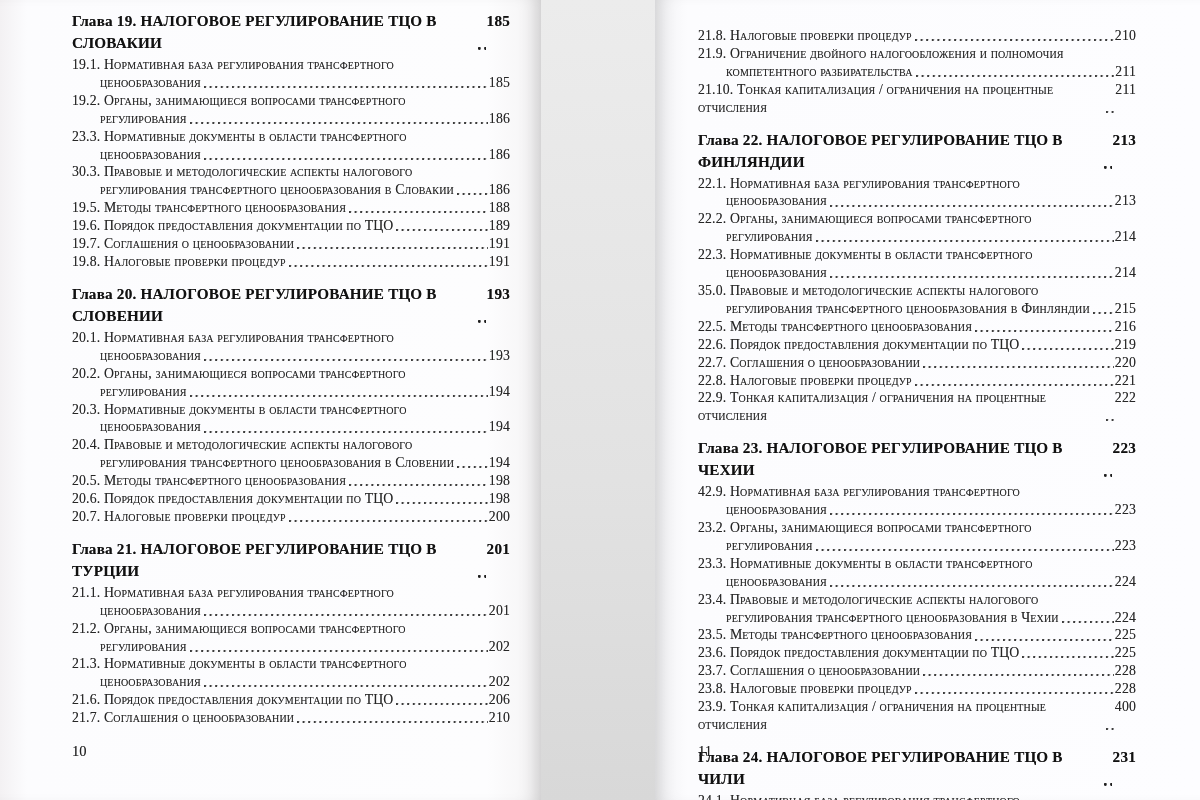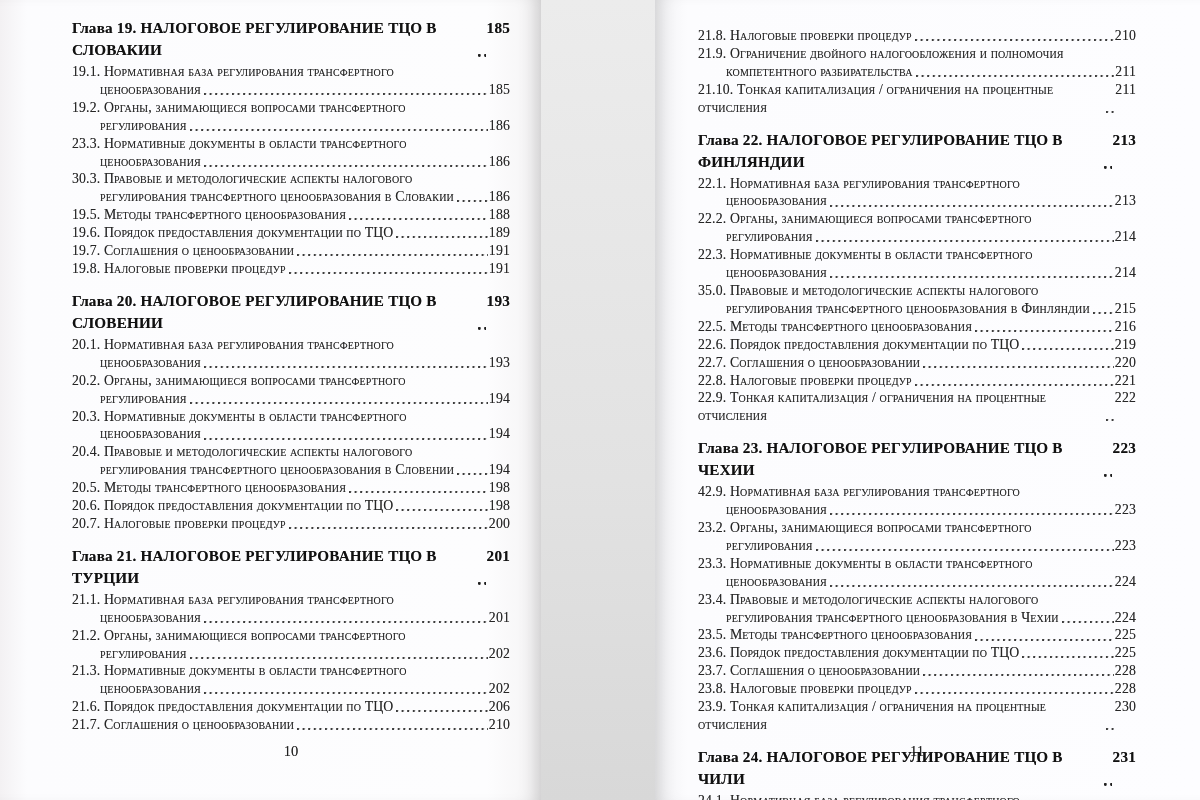--- a/index.html
+++ b/index.html
@@ -7,21 +7,21 @@
     width: 1200px; height: 800px; overflow: hidden;
     background: linear-gradient(180deg, #ededed 0%, #e4e4e4 55%, #d9d9d9 100%);
     font-family: "Liberation Serif", "DejaVu Serif", serif;
   }
   .spread { display: flex; width: 1200px; height: 800px; }
   .page {
     position: relative; height: 800px; box-sizing: border-box;
     background: #fcfcfe;
   }
   .page-left {
-    width: 541px; padding: 17px 31px 0 72px;
+    width: 541px; padding: 10px 31px 0 72px;
     background: linear-gradient(90deg, #f3f1f3 0%, #fcfcfe 5%, #fdfdfe 90%, #f4f3f4 100%);
     box-shadow: inset -16px 0 20px -14px rgba(0,0,0,0.22);
   }
   .gutter { width: 114px; height: 800px;
     background: linear-gradient(180deg, #ececec 0%, #e2e2e2 60%, #d8d8d8 100%); }
   .page-right {
     flex: 1; padding: 27px 64px 0 43px;
     background: linear-gradient(90deg, #f2f2f4 0%, #fcfcfe 6%, #fdfdff 100%);
     box-shadow: inset 16px 0 20px -14px rgba(0,0,0,0.18);
   }
@@ -48,21 +48,21 @@
     background-image: radial-gradient(circle at 1.1px 1.1px, #3c3c3c 1.0px, rgba(0,0,0,0) 1.45px);
     background-size: 5.6px 2.4px; background-repeat: repeat-x;
     background-position: 0 calc(100% - 3.4px);
   }
   .entry.chapter .dots {
     background-image: radial-gradient(circle at 1.3px 1.3px, #1d1d1d 1.2px, rgba(0,0,0,0) 1.65px);
     background-size: 6.2px 2.8px; background-position: 0 calc(100% - 4.2px);
   }
   .folio {
     position: absolute; top: 743px; font-size: 14.5px; color: #222;
-    text-align: center; text-shadow: 0 0 0.5px rgba(50,50,50,0.5);
+    text-shadow: 0 0 0.5px rgba(50,50,50,0.5);
   }
   .page-left .folio { left: 72px; right: 31px; }
   .page-right .folio { left: 43px; right: 64px; }
 </style>
 </head>
 <body>
 
 <div class="spread">
   <div class="page page-left">
     <div class="entries">
@@ -444,21 +444,21 @@
           <div class="row">
             <span class="txt">23.8. Налоговые проверки процедур</span>
             <span class="dots"></span>
             <span class="pg">228</span>
           </div>
         </div>
         <div class="entry item">
           <div class="row">
             <span class="txt">23.9. Тонкая капитализация / ограничения на процентные отчисления</span>
             <span class="dots"></span>
-            <span class="pg">230</span>
+            <span class="pg">400</span>
           </div>
         </div>
         <div class="entry chapter">
           <div class="row">
             <span class="txt">Глава 24. НАЛОГОВОЕ РЕГУЛИРОВАНИЕ ТЦО В ЧИЛИ</span>
             <span class="dots"></span>
             <span class="pg">231</span>
           </div>
         </div>
         <div class="entry item">

